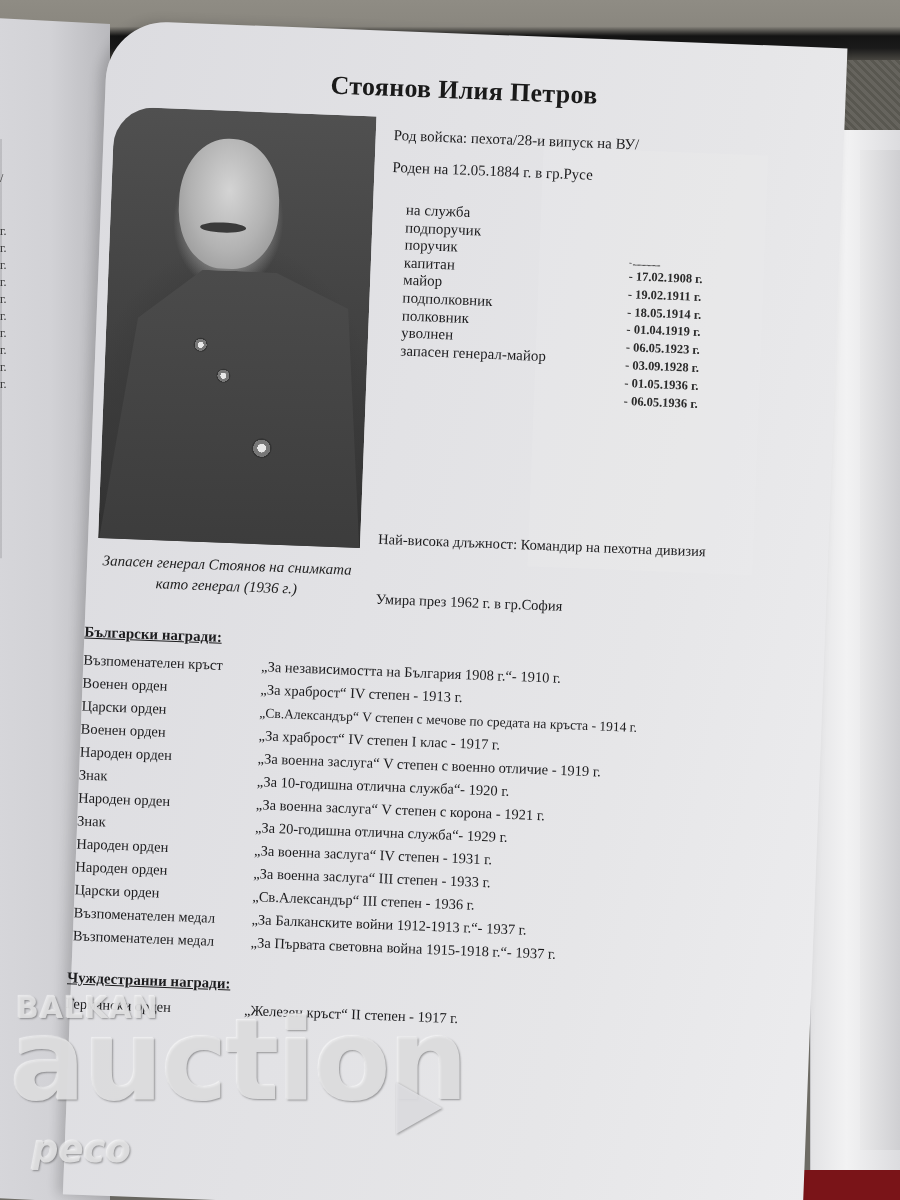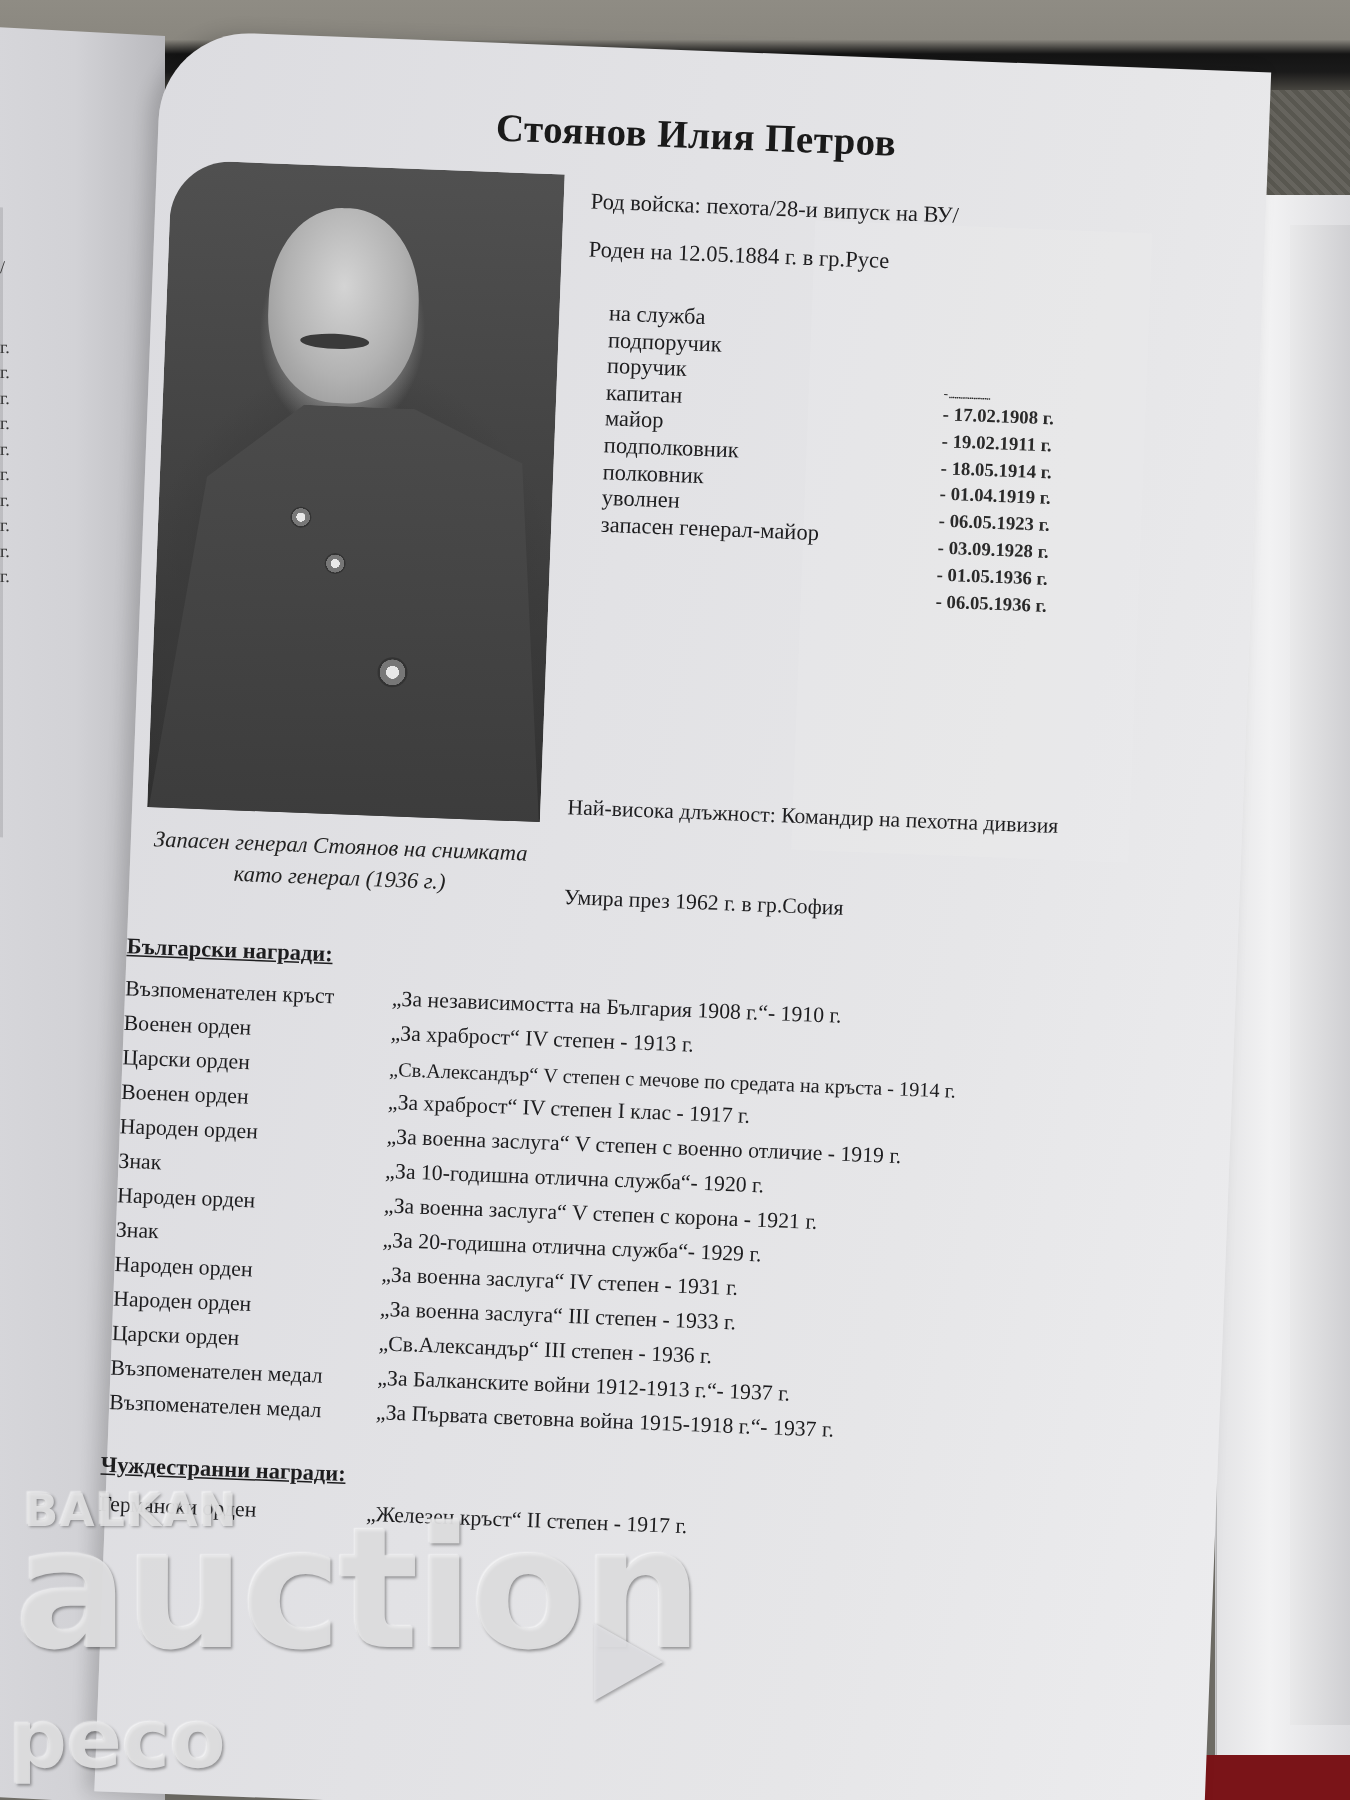--- a/index.html
+++ b/index.html
@@ -115,21 +115,21 @@
   .fg-awards { position: absolute; left: -4px; top: 950px; width: 700px; }
   .fg-awards .sec-head { margin-bottom: 6px; }
   
   .wm {
     position: absolute; left: 6px; top: 990px; color: rgba(230,230,232,0.85);
     font-family: "DejaVu Sans", sans-serif; font-weight: bold;
     text-shadow: 1px 1px 2px rgba(0,0,0,0.35), -1px -1px 1px rgba(255,255,255,0.6);
   }
   .wm-balkan { position: absolute; left: 10px; top: 0; font-size: 30px; letter-spacing: 1px; }
   .wm-auction { position: absolute; left: 4px; top: 14px; font-size: 112px; letter-spacing: -2px; line-height: 1; }
-  .wm-peco { position: absolute; left: 0; top: 138px; font-size: 54px; }
+  .wm-peco { position: absolute; left: 26px; top: 138px; font-size: 37px; font-style: italic; }
   .wm-play {
     position: absolute; left: 390px; top: 92px; width: 0; height: 0;
     border-top: 26px solid transparent; border-bottom: 26px solid transparent;
     border-left: 46px solid rgba(225,225,228,0.9);
     filter: drop-shadow(1px 1px 1px rgba(0,0,0,0.35));
   }
 </style>
 </head>
 <body>
 

